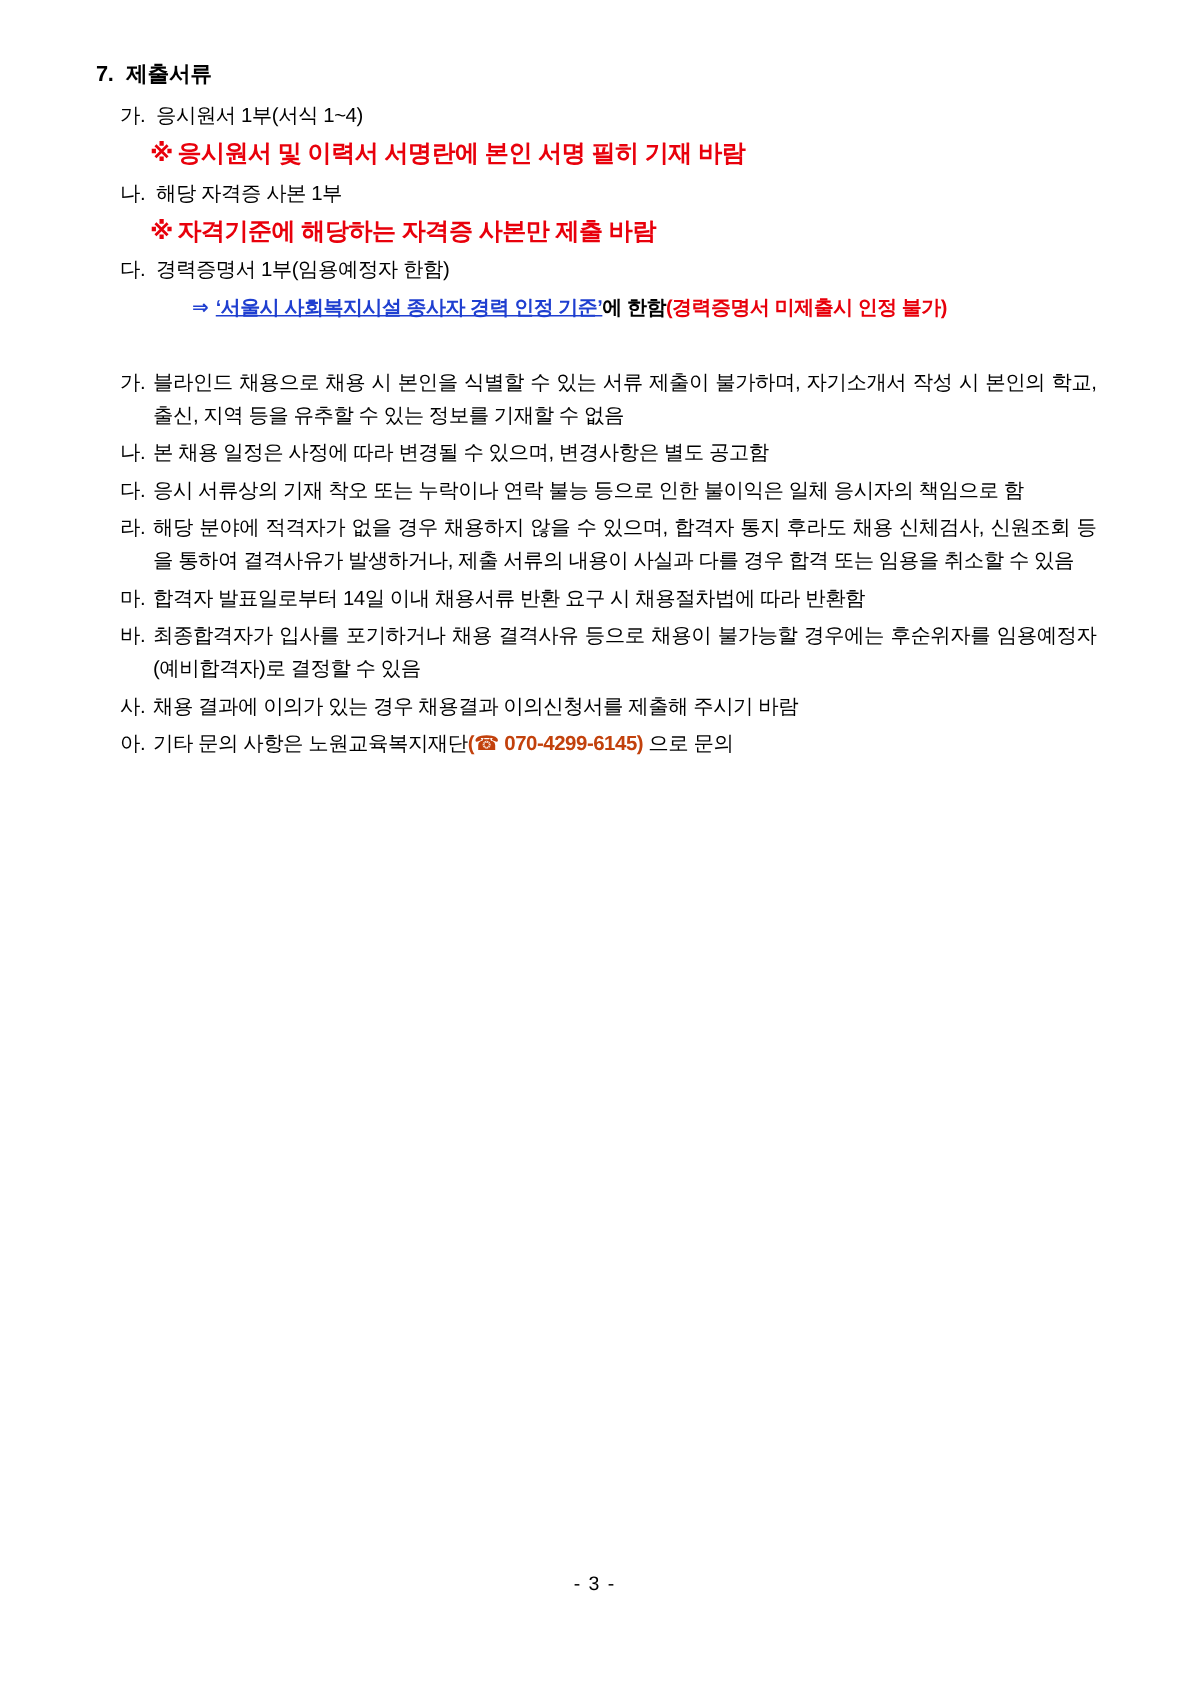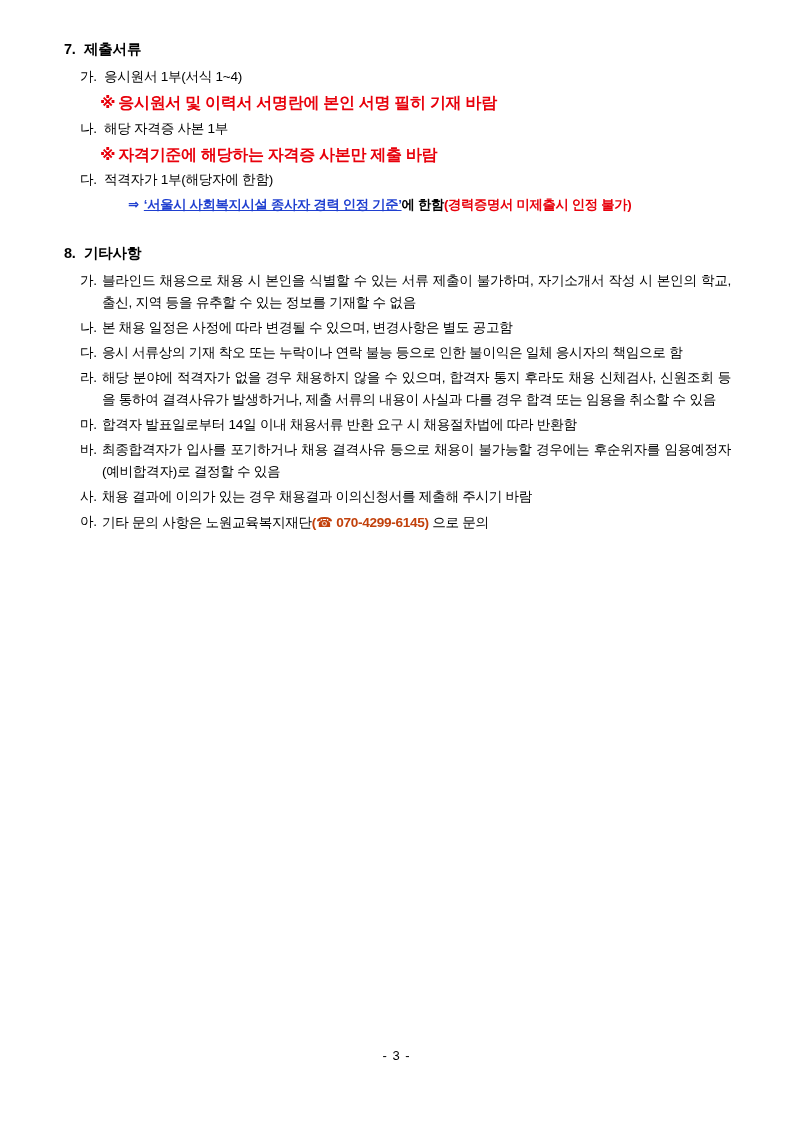--- a/index.html
+++ b/index.html
@@ -162,34 +162,31 @@
       <span class="marker">나.</span>
       <span class="body">해당  자격증  사본  1부</span>
     </div>
 
     <div class="note">
       <span class="mark">※</span><span>자격기준에  해당하는  자격증  사본만  제출  바람</span>
     </div>
 
     <div class="item">
       <span class="marker">다.</span>
-      <span class="body">적격자가  1부(해당자에  한함)</span>
+      <span class="body">경력증명서  1부(임용예정자  한함)</span>
     </div>
 
     <div class="arrowline">
       <span class="arrow">⇒</span><span class="quoted">‘서울시  사회복지시설  종사자  경력  인정  기준’</span><span class="tail">에  한함</span><span class="redpar">(경력증명서  미제출시  인정  불가)</span>
     </div>
   </div>
 
   <div class="section-gap"></div>
 
   <div class="section">
-    <div class="section-title">
-      <span class="num">8.</span><span>기타사항</span>
-    </div>
 
     <div class="item just wide">
       <span class="marker">가.</span>
       <span class="body">블라인드  채용으로  채용  시  본인을  식별할  수  있는  서류  제출이  불가하며,  자기소개서  작성 시  본인의  학교,  출신,  지역  등을  유추할  수  있는  정보를  기재할  수  없음</span>
     </div>
 
     <div class="item just wide">
       <span class="marker">나.</span>
       <span class="body">본  채용  일정은  사정에  따라  변경될  수  있으며,  변경사항은  별도  공고함</span>
     </div>

